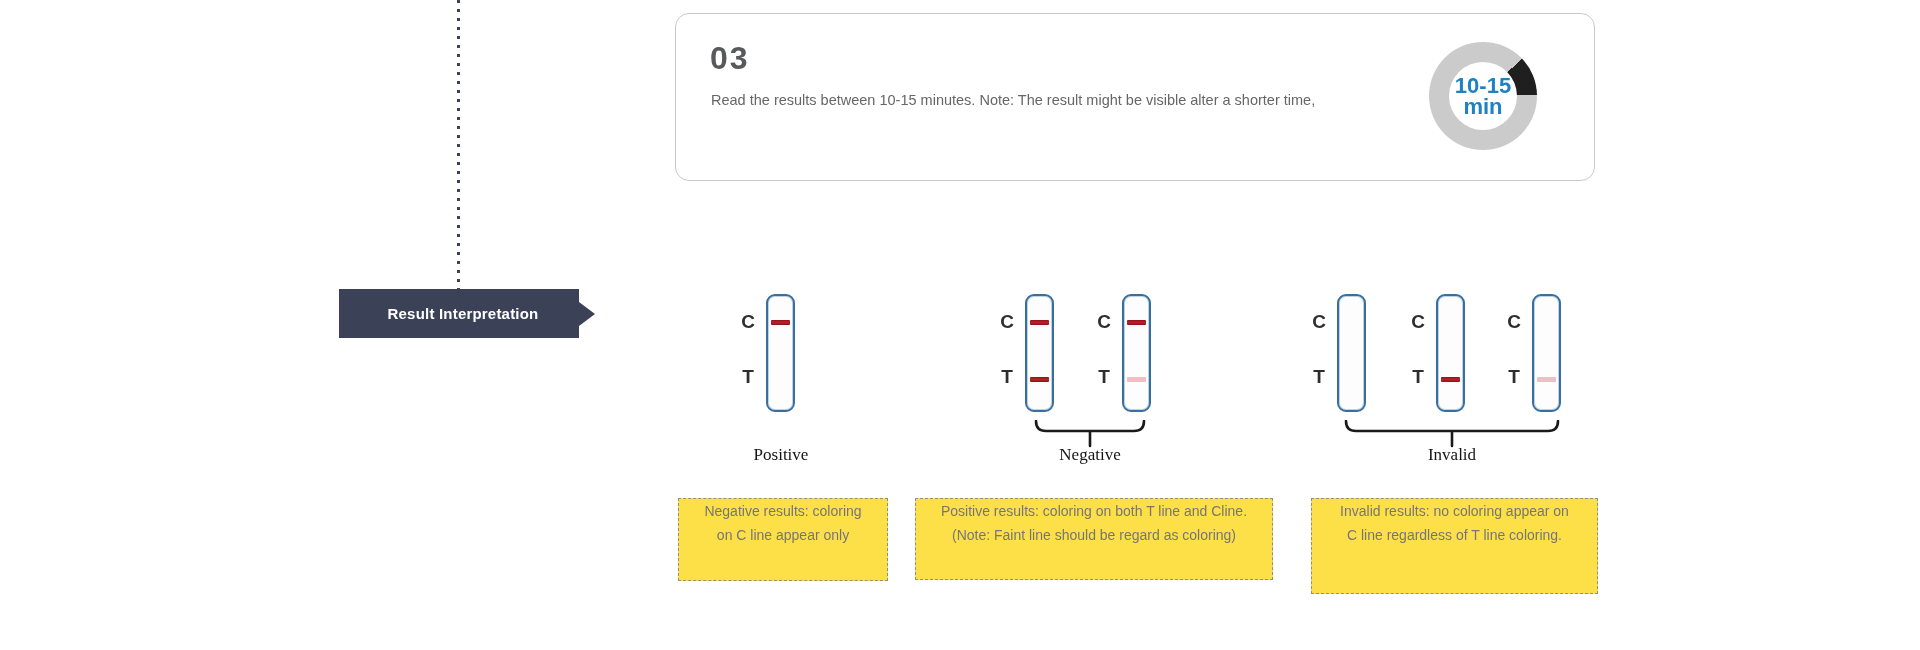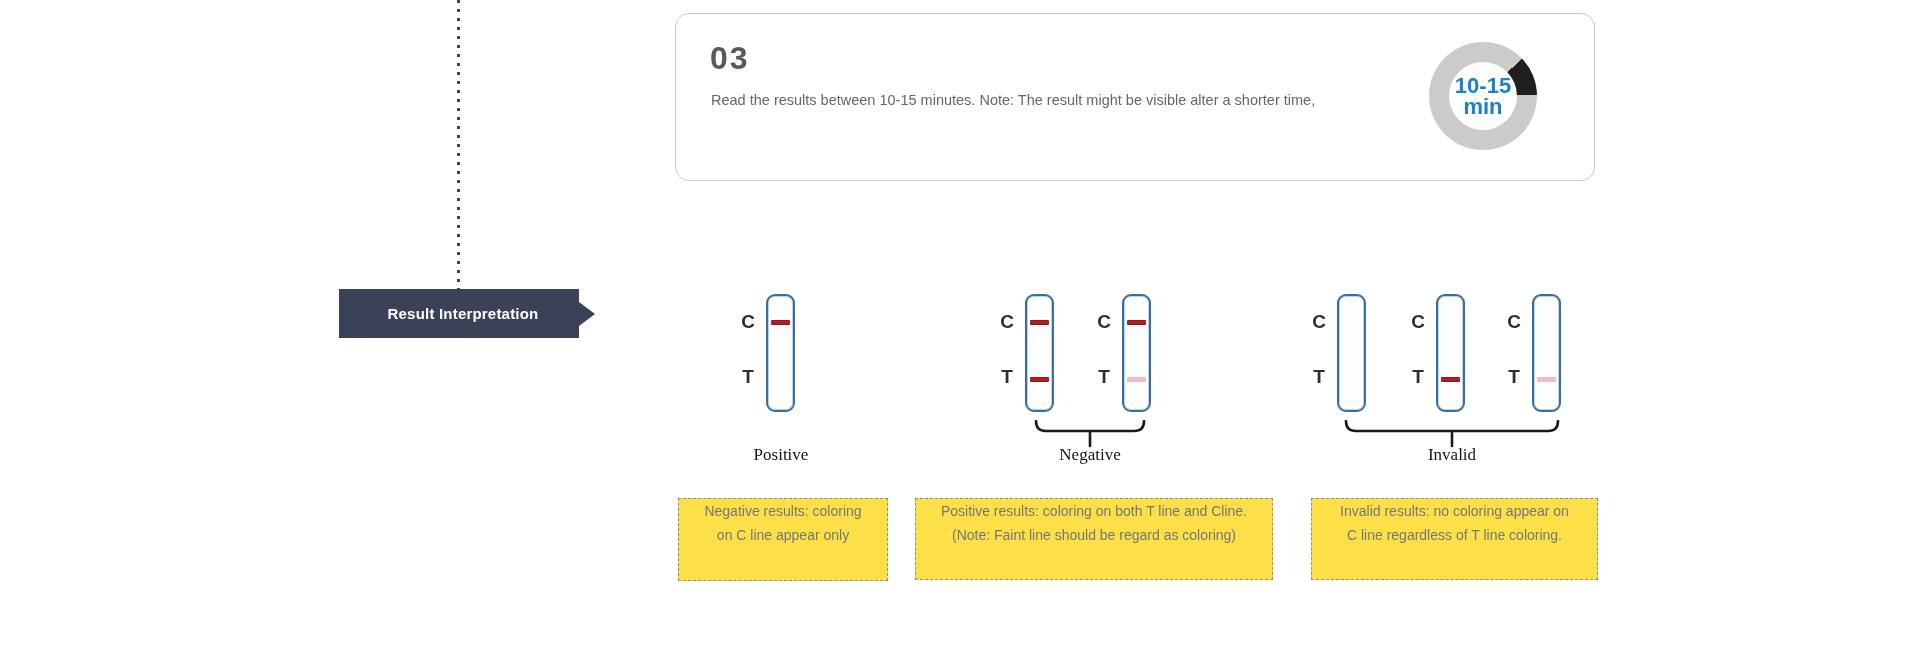--- a/index.html
+++ b/index.html
@@ -68,21 +68,21 @@
     font-family:"Liberation Serif",serif;font-size:17px;color:#141414;
   }
   
   .note{
     position:absolute;top:498px;border:1.5px dashed #8f8f8f;box-sizing:border-box;
     display:flex;flex-direction:column;justify-content:flex-start;text-align:center;
     color:#767676;font-size:14px;line-height:24px;background:#fde047;
   }
   .note-1{left:678px;width:210px;height:83px;}
   .note-2{left:915px;width:358px;height:82px;}
-  .note-3{left:1311px;width:287px;height:82px;}
+  .note-3{left:1311px;width:287px;height:96px;}
   .note-line{white-space:nowrap;}
 </style>
 </head>
 <body>
 
 <div class="canvas">
 
   <div class="dotted-line"></div>
 
   <div class="tag">

